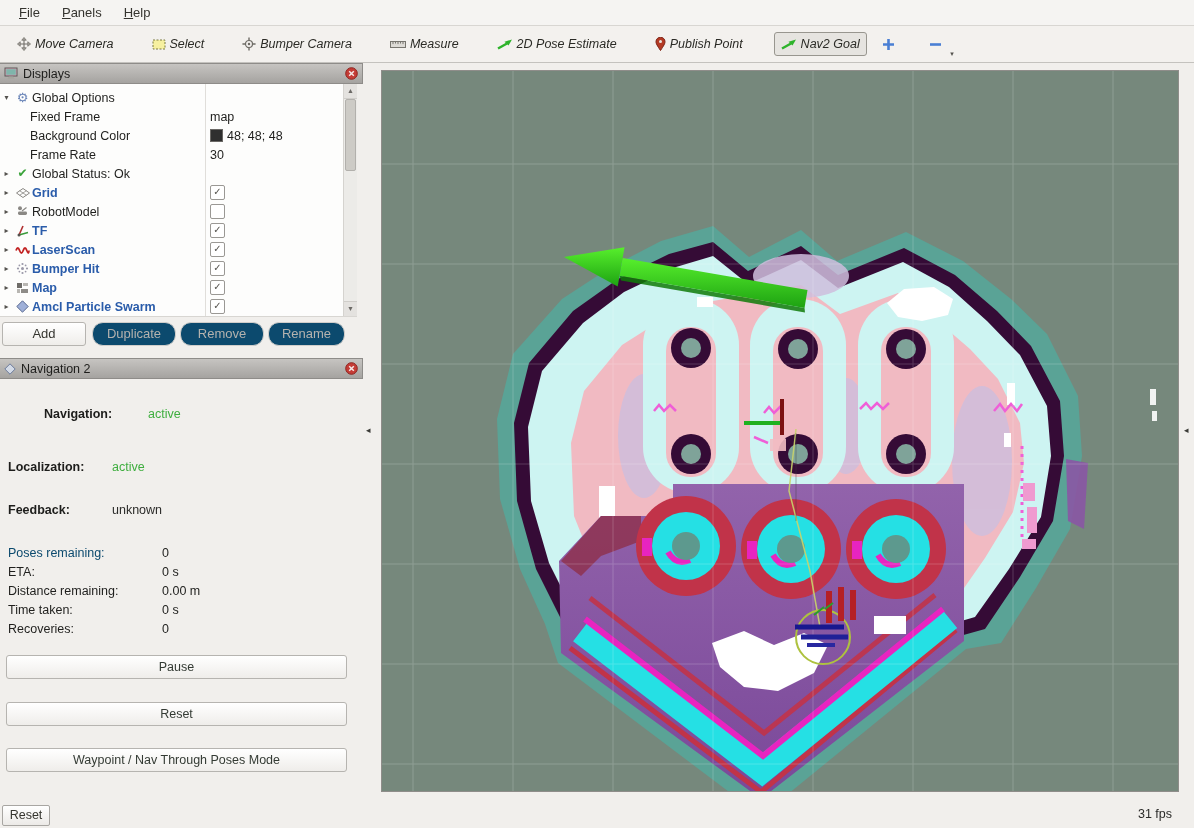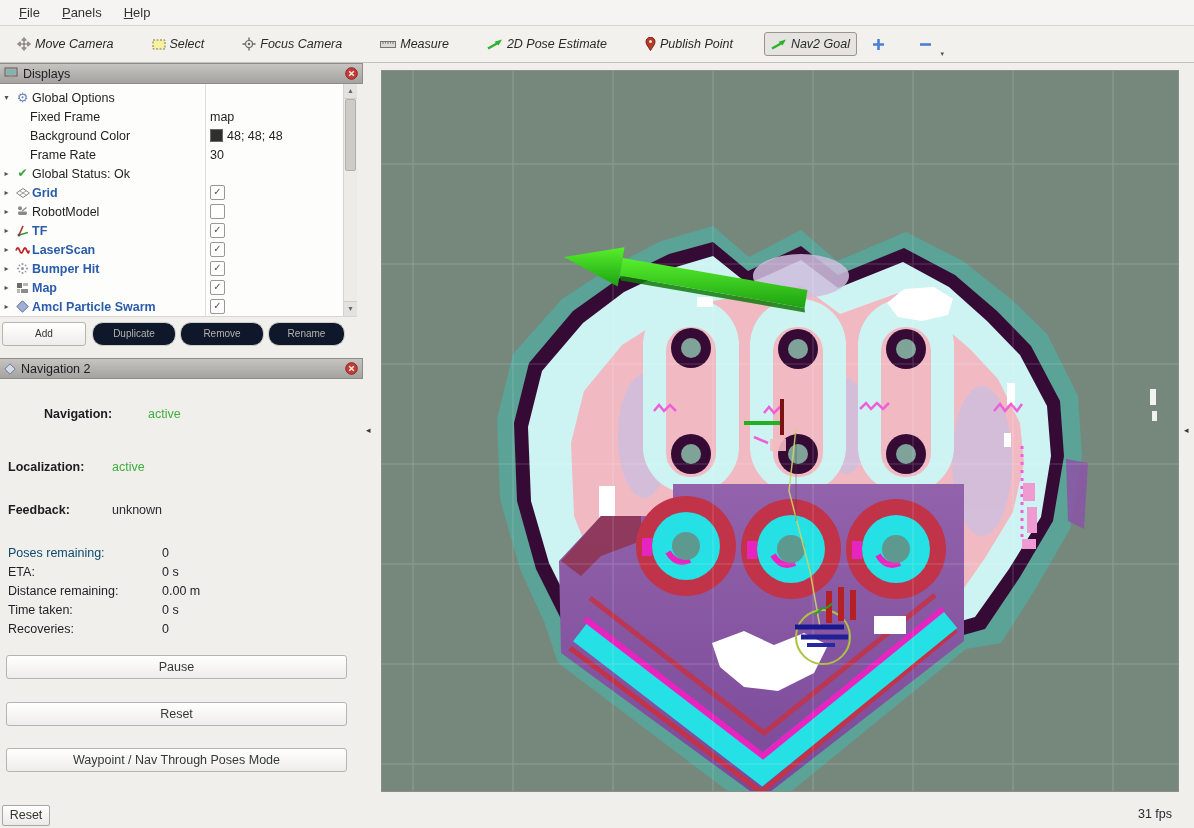--- a/index.html
+++ b/index.html
@@ -29,22 +29,22 @@
   .swatch{width:11px;height:11px;background:#2f2f2f;border:1px solid #6a6865;display:inline-block;}
   .cb{width:13px;height:13px;border:1px solid #9a9894;background:#fff;border-radius:2px;font-size:10px;line-height:12px;text-align:center;color:#55534e;display:inline-block;}
   
   .sbar{position:absolute;right:0;top:0;bottom:0;width:13px;background:#ecebe8;border-left:1px solid #d5d3cf;}
   .sarrow{position:absolute;left:0;width:13px;height:14px;font-size:7px;color:#6b6965;text-align:center;line-height:14px;background:#e4e2df;}
   .sarrow.up{top:0;border-bottom:1px solid #cfcdc9;}
   .sarrow.dn{bottom:0;border-top:1px solid #cfcdc9;}
   .sthumb{position:absolute;left:1px;top:15px;width:11px;height:72px;background:#cdcbc6;border:1px solid #b2b0ac;border-radius:2px;box-sizing:border-box;}
   
   #disp-buttons{position:absolute;left:0;top:322px;width:363px;height:26px;}
-  .dbtn{position:absolute;top:0;height:24px;font-size:10px;border:1px solid #b6b4b0;border-radius:3px;background:linear-gradient(#ffffff,#efedea);color:#35352f;text-align:center;line-height:22px;box-sizing:border-box;}
-  .dbtn.disabled{color:#b4b2ae;background:#0f172a;border-color:#d0cecb;border-radius:11px;}
+  .dbtn{position:absolute;top:0;height:24px;font-size:13px;border:1px solid #b6b4b0;border-radius:3px;background:linear-gradient(#ffffff,#efedea);color:#35352f;text-align:center;line-height:22px;box-sizing:border-box;}
+  .dbtn.disabled{color:#b4b2ae;background:#0c4a6e;border-color:#d0cecb;border-radius:11px;}
   
   #nav-panel{position:absolute;left:0;top:358px;width:363px;}
   #nav-content{position:relative;width:357px;height:430px;}
   .nrow{position:absolute;left:8px;font-size:12.5px;white-space:nowrap;}
   .nlabel{font-weight:bold;color:#1d1d1b;}
   .nvalue{position:absolute;font-size:12.5px;}
   .nbtn{position:absolute;left:6px;width:341px;height:24px;border:1px solid #b6b4b0;border-radius:3px;background:linear-gradient(#ffffff,#efedea);font-size:12.5px;color:#343b34;text-align:center;line-height:22px;box-sizing:border-box;}
   
   #viewport{position:absolute;left:381px;top:70px;width:796px;height:720px;border:1px solid #8f8d8a;box-sizing:content-box;background:#76887c;}
   .handle{position:absolute;font-size:9px;color:#3a3a36;}
@@ -87,21 +87,21 @@
         <span>Select</span>
       </div>
       <div class="tool">
         <span class="icon">
           <svg width="14" height="14" viewBox="0 0 16 16">
             <circle cx="8" cy="8" r="4" fill="none" stroke="#6e6c66" stroke-width="1.4"></circle>
             <circle cx="8" cy="8" r="1.4" fill="#6e6c66"></circle>
             <path d="M8 0.5V4M8 12v3.5M0.5 8H4M12 8h3.5" stroke="#6e6c66" stroke-width="1.6"></path>
           </svg>
         </span>
-        <span>Focus Camera</span>
+        <span>Bumper Camera</span>
       </div>
       <div class="tool">
         <span class="icon">
           <svg width="16" height="11" viewBox="0 0 16 11">
             <rect x="0.5" y="2.5" width="15" height="6" fill="#dddbd6" stroke="#77756f"></rect>
             <path d="M3 2.5v2.6M5.5 2.5v2M8 2.5v2.6M10.5 2.5v2M13 2.5v2.6" stroke="#77756f"></path>
           </svg>
         </span>
         <span>Measure</span>
       </div>

